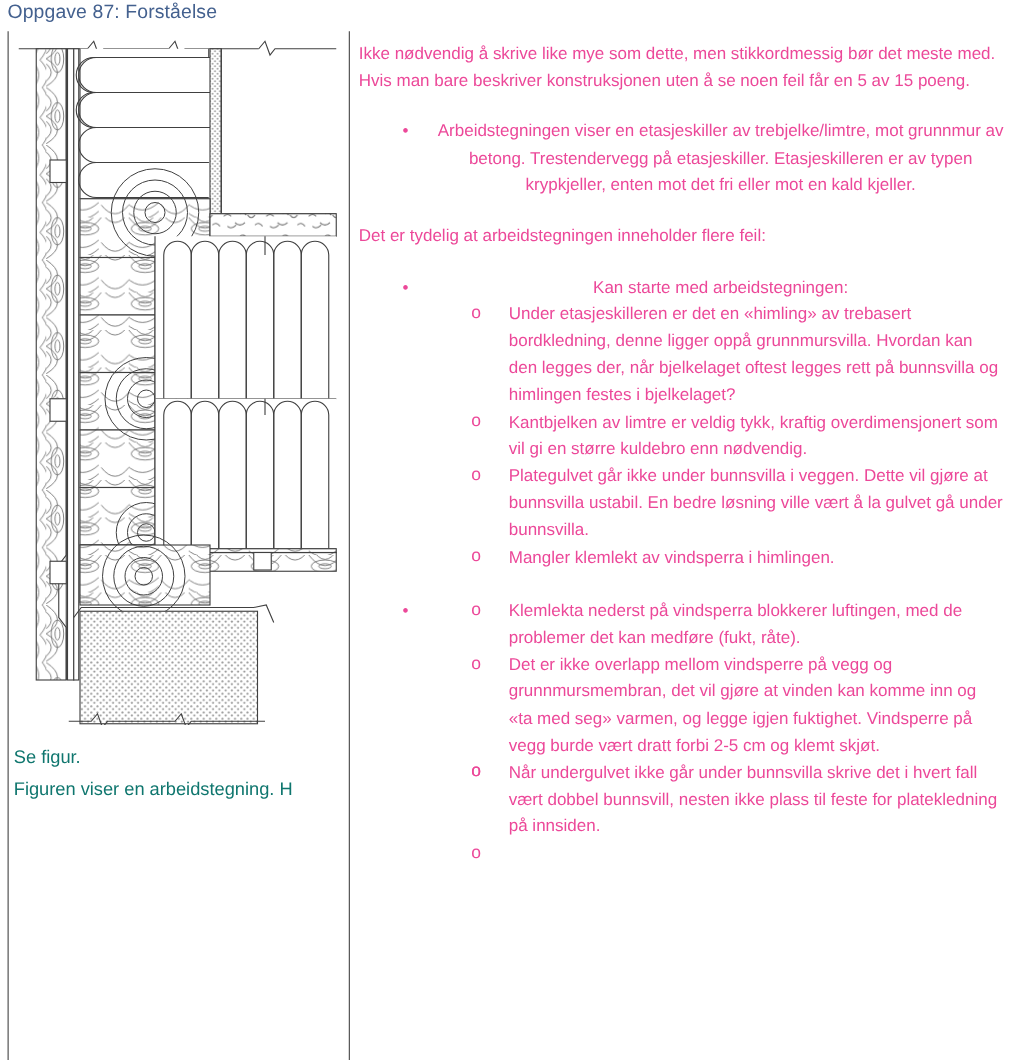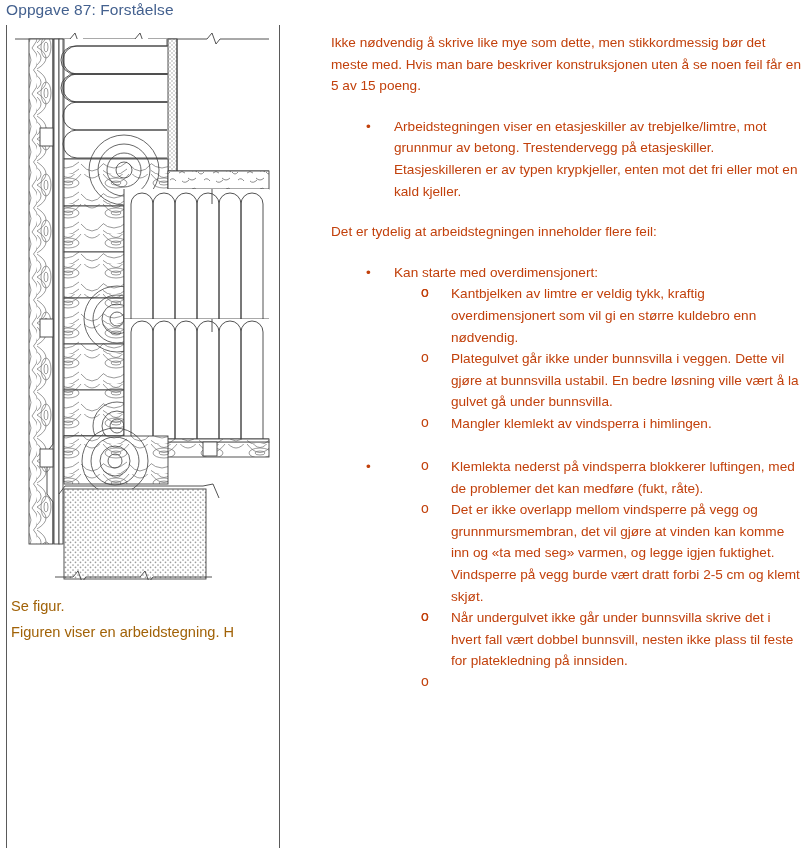--- a/index.html
+++ b/index.html
@@ -63,32 +63,31 @@
     height: 555px;
   }
   .figure-wrap svg { display: block; }
 
   .caption-block {
     position: absolute;
     left: 4px;
     top: 568px;
     width: 300px;
     font-size: 14.6px;
-    color: #a16207;
+    color: #0f766e;
     line-height: 26px;
     white-space: nowrap;
   }
   .caption-block .cl { display: block; }
 
   
   .ans {
-    color: #c2410c;
+    color: #ec4899;
     font-size: 13.6px;
     line-height: 21.6px;
-    margin-left: 44px;
   }
   .ans p.flush {
     margin: 0 0 0 0;
     padding: 0;
   }
   .ans p.gap { margin-top: 19px; }
 
   ul.lvl1 {
     list-style: none;
     margin: 19px 0 0 0;
@@ -99,21 +98,21 @@
     padding-left: 63px;
     margin-bottom: 0;
   }
   ul.lvl1 > li > .b1 {
     position: absolute;
     left: 35px;
     top: 0px;
     font-size: 13.6px;
     line-height: 21.6px;
   }
-  ul.lvl1 > li > .t1 { display: block; }
+  ul.lvl1 > li > .t1 { display: block; text-align: center; }
 
   ul.lvl2 {
     list-style: none;
     margin: 0 0 0 0;
     padding: 0;
   }
   ul.lvl2 > li {
     position: relative;
     padding-left: 57px;
     margin: 0;
@@ -320,24 +319,25 @@
             <span class="b1">•</span>
             <span class="t1">Arbeidstegningen viser en etasjeskiller av trebjelke/limtre, mot grunnmur av betong. Trestendervegg på etasjeskiller. Etasjeskilleren er av typen krypkjeller, enten mot det fri eller mot en kald kjeller.</span>
           </li>
         </ul>
 
         <p class="gap">Det er tydelig at arbeidstegningen inneholder flere feil:</p>
 
         <ul class="lvl1">
           <li>
             <span class="b1">•</span>
-            <span class="t1">Kan starte med overdimensjonert:</span>
+            <span class="t1">Kan starte med arbeidstegningen:</span>
             <ul class="lvl2">
               <li>
                 <span class="b2">o</span>
+                <span class="t2">Under etasjeskilleren er det en «himling» av trebasert bordkledning, denne ligger oppå grunnmursvilla. Hvordan kan den legges der, når bjelkelaget oftest legges rett på bunnsvilla og himlingen festes i bjelkelaget?</span>
               </li>
               <li>
                 <span class="b2">o</span>
                 <span class="t2">Kantbjelken av limtre er veldig tykk, kraftig overdimensjonert som vil gi en større kuldebro enn nødvendig.</span>
               </li>
               <li>
                 <span class="b2">o</span>
                 <span class="t2">Plategulvet går ikke under bunnsvilla i veggen. Dette vil gjøre at bunnsvilla ustabil. En bedre løsning ville vært å la gulvet gå under bunnsvilla.</span>
               </li>
               <li>

